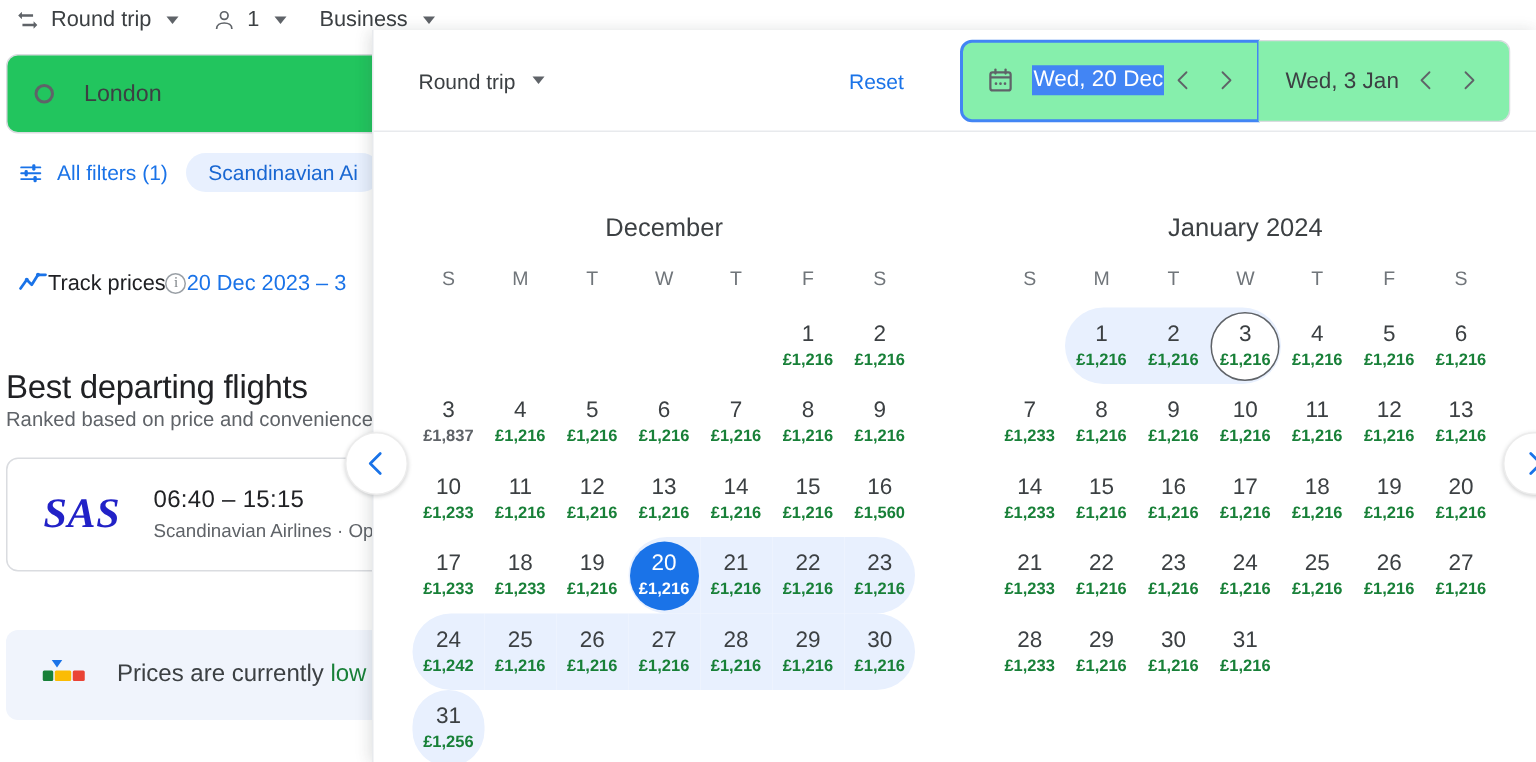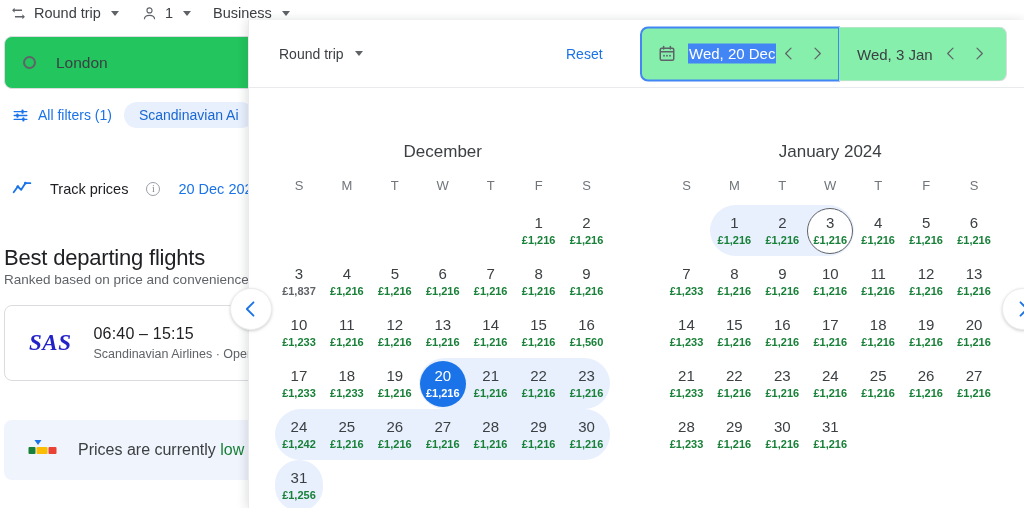--- a/index.html
+++ b/index.html
@@ -42,42 +42,42 @@
   }
   .all-filters { display: flex; align-items: center; gap: 9px; color: #1a73e8; font-size: 14px; }
   .icon-tune { width: 17px; height: 17px; display:block; flex:none;}
   .chip {
     background: #e8f0fe; color: #1967d2; font-size: 14px;
     border-radius: 16px; padding: 5px 15px; white-space: nowrap;
   }
 
   .track-row {
     position: absolute; left: 12px; top: 177px; height: 24px;
-    display: flex; align-items: center; gap: 18px;
+    display: flex; align-items: center; gap: 0;
   }
   .icon-trend { width: 20px; height: 20px; display:block; flex:none;}
   .track-label { font-size: 14.5px; color: #202124; font-weight: 500; }
   .info-circle {
     width: 14px; height: 14px; border-radius: 50%; border: 1.3px solid #9aa0a6;
     color: #80868b; font-size: 10px; line-height: 12px; text-align: center;
     font-family: "Liberation Serif", serif; flex: none;
   }
   .track-dates { font-size: 14.5px; color: #1a73e8; white-space: nowrap; }
 
   .best-title { position: absolute; left: 4px; top: 245px; font-size: 22px; color: #202124; font-weight: 400; letter-spacing: -0.2px;}
   .best-sub { position: absolute; left: 4px; top: 272px; font-size: 13.5px; color: #5f6368; display: flex; align-items: center; gap: 8px;}
 
   .flight-card {
     position: absolute; left: 4px; top: 305px; width: 420px; height: 76px;
     border: 1px solid #dadce0; border-radius: 8px; background: #fff;
     display: flex; align-items: center;
   }
   .sas-logo {
     margin-left: 24px; font-family: "Liberation Serif", serif;
-    font-style: italic; font-weight: bold; font-size: 23px; color: #2222c7;
+    font-style: italic; font-weight: bold; font-size: 28px; color: #2222c7;
     letter-spacing: 0.5px; flex: none;
   }
   .flight-info { margin-left: 22px; }
   .flight-time { font-size: 16px; color: #202124; letter-spacing: .2px; }
   .flight-airline { font-size: 12.5px; color: #5f6368; margin-top: 4px; white-space: nowrap;}
 
   .price-banner {
     position: absolute; left: 4px; top: 420px; width: 430px; height: 60px;
     background: #f0f4fc; border-radius: 8px;
     display: flex; align-items: center;

